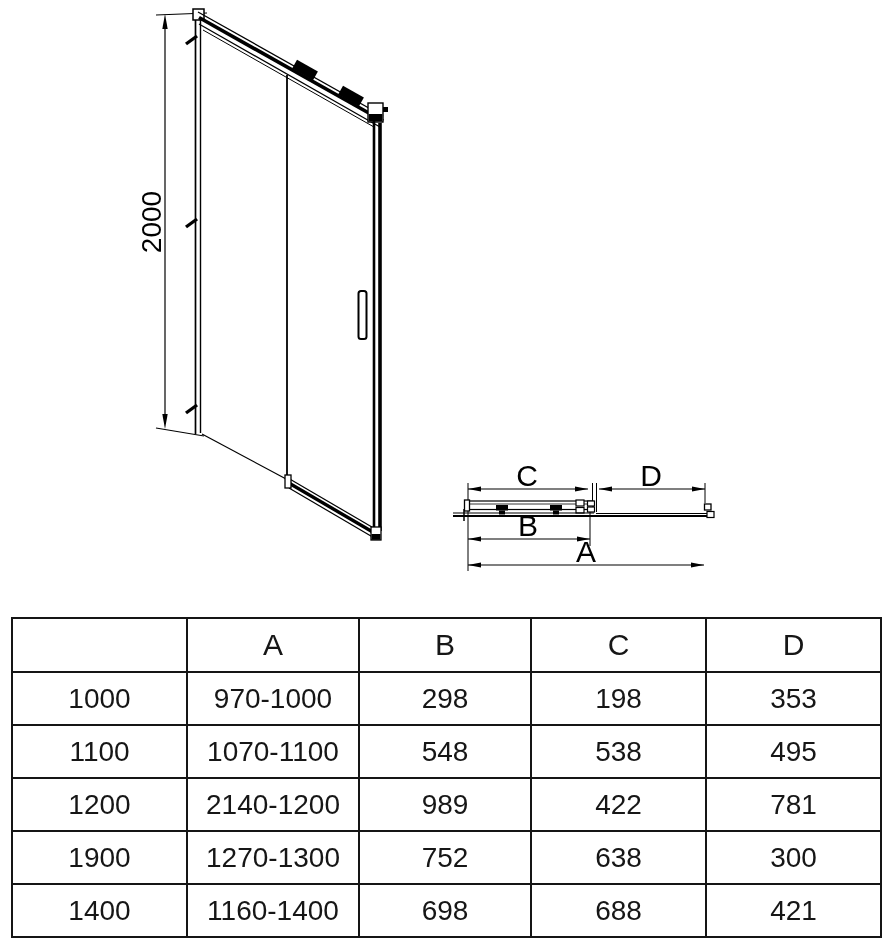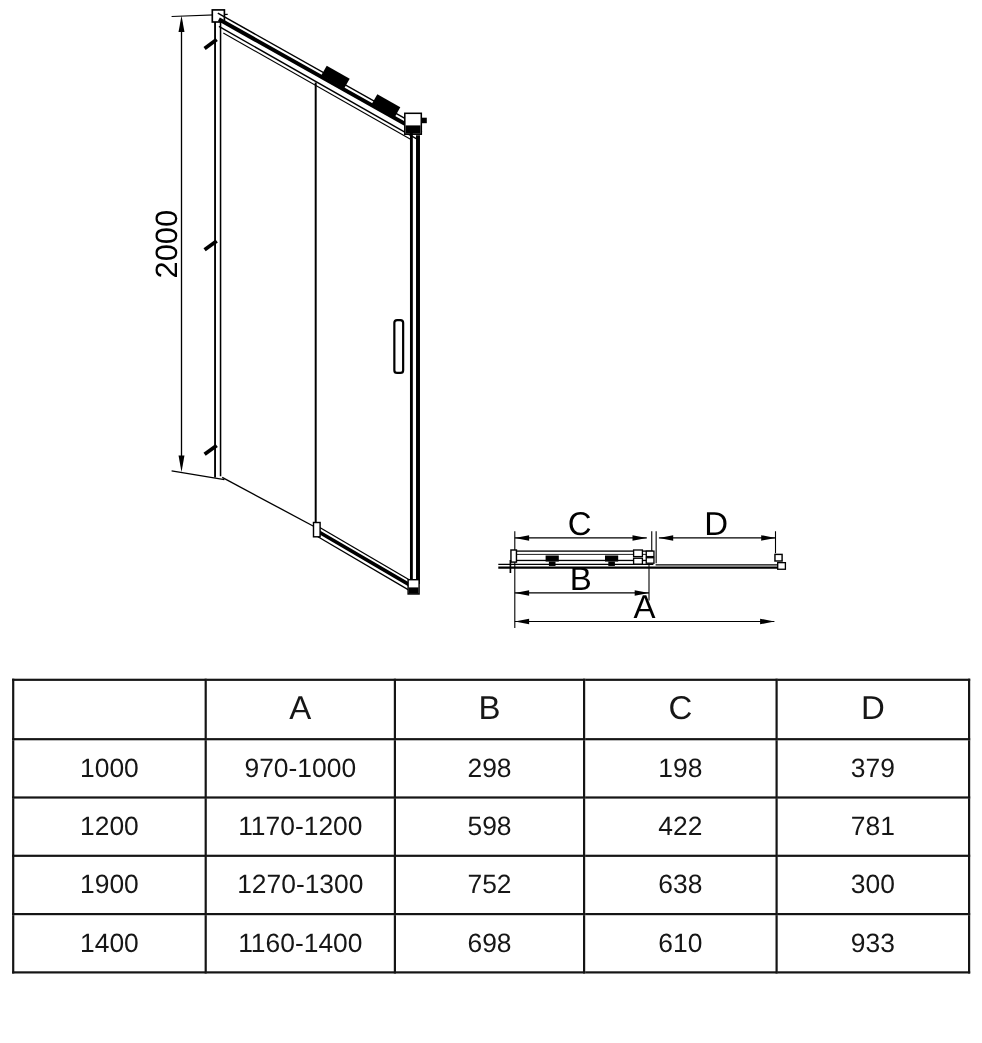--- a/index.html
+++ b/index.html
@@ -46,21 +46,21 @@
     padding: 0;
     color: #161616;
     font-weight: 400;
   }
   .spec-table th {
     height: 52px;
     font-size: 30px;
   }
   .spec-table td {
     height: 51px;
-    font-size: 24px;
+    font-size: 28px;
   }
   .dim-label {
     font-size: 30px;
   }
 </style>
 </head>
 <body>
 
 <div class="stage">
 
@@ -195,38 +195,45 @@
         <th>A</th>
         <th>B</th>
         <th>C</th>
         <th>D</th>
       </tr>
       <tr>
         <td>1000</td>
         <td>970-1000</td>
         <td>298</td>
         <td>198</td>
-        <td>379</td>
+        <td>353</td>
+      </tr>
+      <tr>
+        <td>1100</td>
+        <td>1070-1100</td>
+        <td>548</td>
+        <td>538</td>
+        <td>495</td>
       </tr>
       <tr>
         <td>1200</td>
-        <td>1170-1200</td>
-        <td>598</td>
+        <td>2140-1200</td>
+        <td>989</td>
         <td>422</td>
         <td>781</td>
       </tr>
       <tr>
         <td>1900</td>
         <td>1270-1300</td>
         <td>752</td>
         <td>638</td>
         <td>300</td>
       </tr>
       <tr>
         <td>1400</td>
         <td>1160-1400</td>
         <td>698</td>
-        <td>610</td>
-        <td>933</td>
+        <td>688</td>
+        <td>421</td>
       </tr>
     </tbody>
   </table>
 </div>
 
 </body></html>

